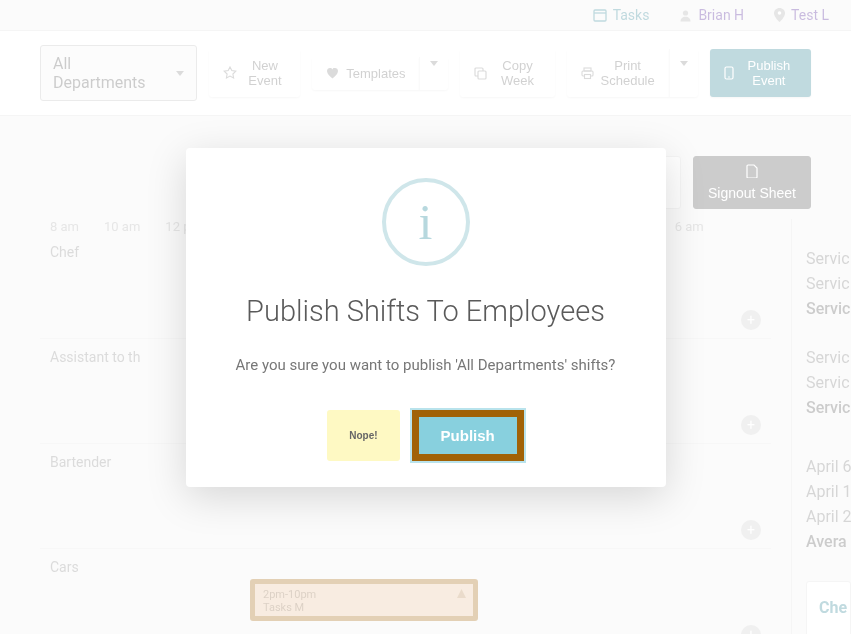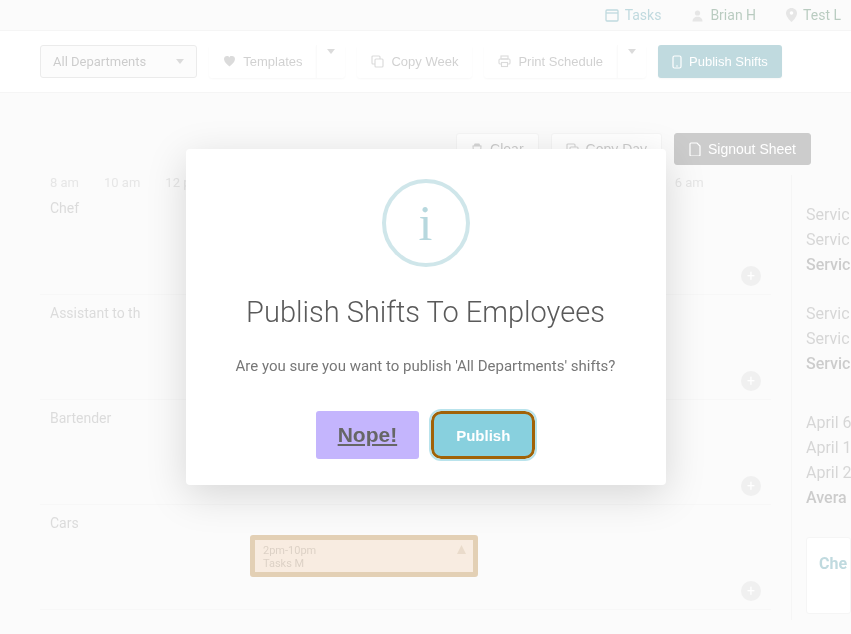--- a/index.html
+++ b/index.html
@@ -14,50 +14,50 @@
       width: 851px;
       height: 634px;
       overflow: hidden;
       position: relative;
     }
     .topbar {
       height: 30px;
       display: flex;
       justify-content: flex-end;
       align-items: center;
-      padding: 0 10px;
+      padding: 0 22px;
       gap: 30px;
       font-size: 14px;
     }
     .topbar a {
       display: flex;
       align-items: center;
       gap: 6px;
       text-decoration: none;
-      color: #14532d;
+      color: #4c1d95;
     }
     .topbar a.active { color: #2c8293; }
     .toolbar {
       background: #fff;
       border-top: 1px solid #ddd;
       border-bottom: 1px solid #ddd;
       display: flex;
       align-items: center;
       gap: 12px;
       padding: 14px 40px;
     }
     .select-dept {
       display: flex;
       align-items: center;
       border: 1px solid #bbb;
       border-radius: 3px;
       padding: 8px 12px;
       background: #f6f6f6;
       gap: 30px;
-      font-size: 13px;
+      font-size: 16px;
       color: #555;
     }
     .btn {
       display: flex;
       align-items: center;
       gap: 7px;
       background: #fff;
       border: none;
       border-radius: 3px;
       padding: 9px 14px;
@@ -93,20 +93,21 @@
       display: flex;
       align-items: center;
       gap: 7px;
       background: #fff;
       border: 1px solid #ddd;
       border-radius: 3px;
       padding: 7px 14px;
       font-size: 14px;
       color: #555;
       cursor: pointer;
+      flex-direction: column;
     }
     .btn-small.dark {
       background: #555;
       color: #fff;
       border-color: #555;
     }
     .content {
       display: flex;
       gap: 20px;
       padding: 0 0 0 40px;
@@ -225,36 +226,35 @@
       font-size: 15px;
       color: #777;
       margin-bottom: 36px;
     }
     .modal-actions {
       display: flex;
       justify-content: center;
       gap: 12px;
     }
     .btn-nope {
-      background: #c4b5fd;
+      background: #fef9c3;
       color: #666;
       border: none;
       border-radius: 3px;
       padding: 12px 22px;
-      font-size: 21px;
+      font-size: 10px;
       font-weight: 600;
       cursor: pointer;
-      text-decoration: underline;
     }
     .btn-publish {
       background: #88d0de;
       color: #fff;
-      border: 3px solid #a16207;
+      border: 7px solid #a16207;
       outline: 2px solid #b9e3ec;
-      border-radius: 10px;
+      border-radius: 0;
       padding: 10px 22px;
       font-size: 15px;
       font-weight: 600;
       cursor: pointer;
     }
     svg { display: block; }
     .caret-down {
       width: 0; height: 0;
       border-left: 4px solid transparent;
       border-right: 4px solid transparent;
@@ -292,20 +292,28 @@
     </span>
     <span>Test L</span>
   </a>
 </div>
 
 <div class="toolbar">
   <div class="select-dept">
     <span>All Departments</span>
     <span class="caret-down"></span>
   </div>
+  <button class="btn">
+    <span>
+      <svg width="14" height="14" viewBox="0 0 14 14">
+          <path d="M7 1l1.8 3.6 4 .6-2.9 2.8.7 4L7 10.1 3.4 12l.7-4L1.2 5.2l4-.6z" fill="none" stroke="#888" stroke-width="1.1"></path>
+        </svg>
+    </span>
+    <span>New Event</span>
+  </button>
   <div class="btn-group">
     <button class="btn">
       <span>
         <svg width="13" height="13" viewBox="0 0 13 13">
             <path d="M6.5 11.5S1 7.5 1 4c0-1.7 1.3-3 3-3 1 0 2 .5 2.5 1.4C7 .5 8 1 9 1c1.7 0 3 1.3 3 3 0 3.5-5.5 7.5-5.5 7.5z" fill="#888"></path>
           </svg>
       </span>
       <span>Templates</span>
     </button>
     <button class="caret-btn">
@@ -336,21 +344,21 @@
       <span class="caret-down"></span>
     </button>
   </div>
   <button class="btn btn-primary">
     <span>
       <svg width="10" height="14" viewBox="0 0 10 14">
           <rect x="1" y="1" width="8" height="12" rx="1.5" fill="none" stroke="#fff" stroke-width="1.2"></rect>
           <circle cx="5" cy="11" r="0.8" fill="#fff"></circle>
         </svg>
     </span>
-    <span>Publish Shifts</span>
+    <span>Publish Event</span>
   </button>
 </div>
 
 <div class="action-row">
   <button class="btn-small">
     <span>
       <svg width="12" height="13" viewBox="0 0 12 13">
           <path d="M2 3h8l-.7 9c0 .5-.4 1-1 1H3.7c-.6 0-1-.5-1-1L2 3zm2-2h4l.5 1h-5z" fill="none" stroke="#777" stroke-width="1.1"></path>
         </svg>
     </span>

